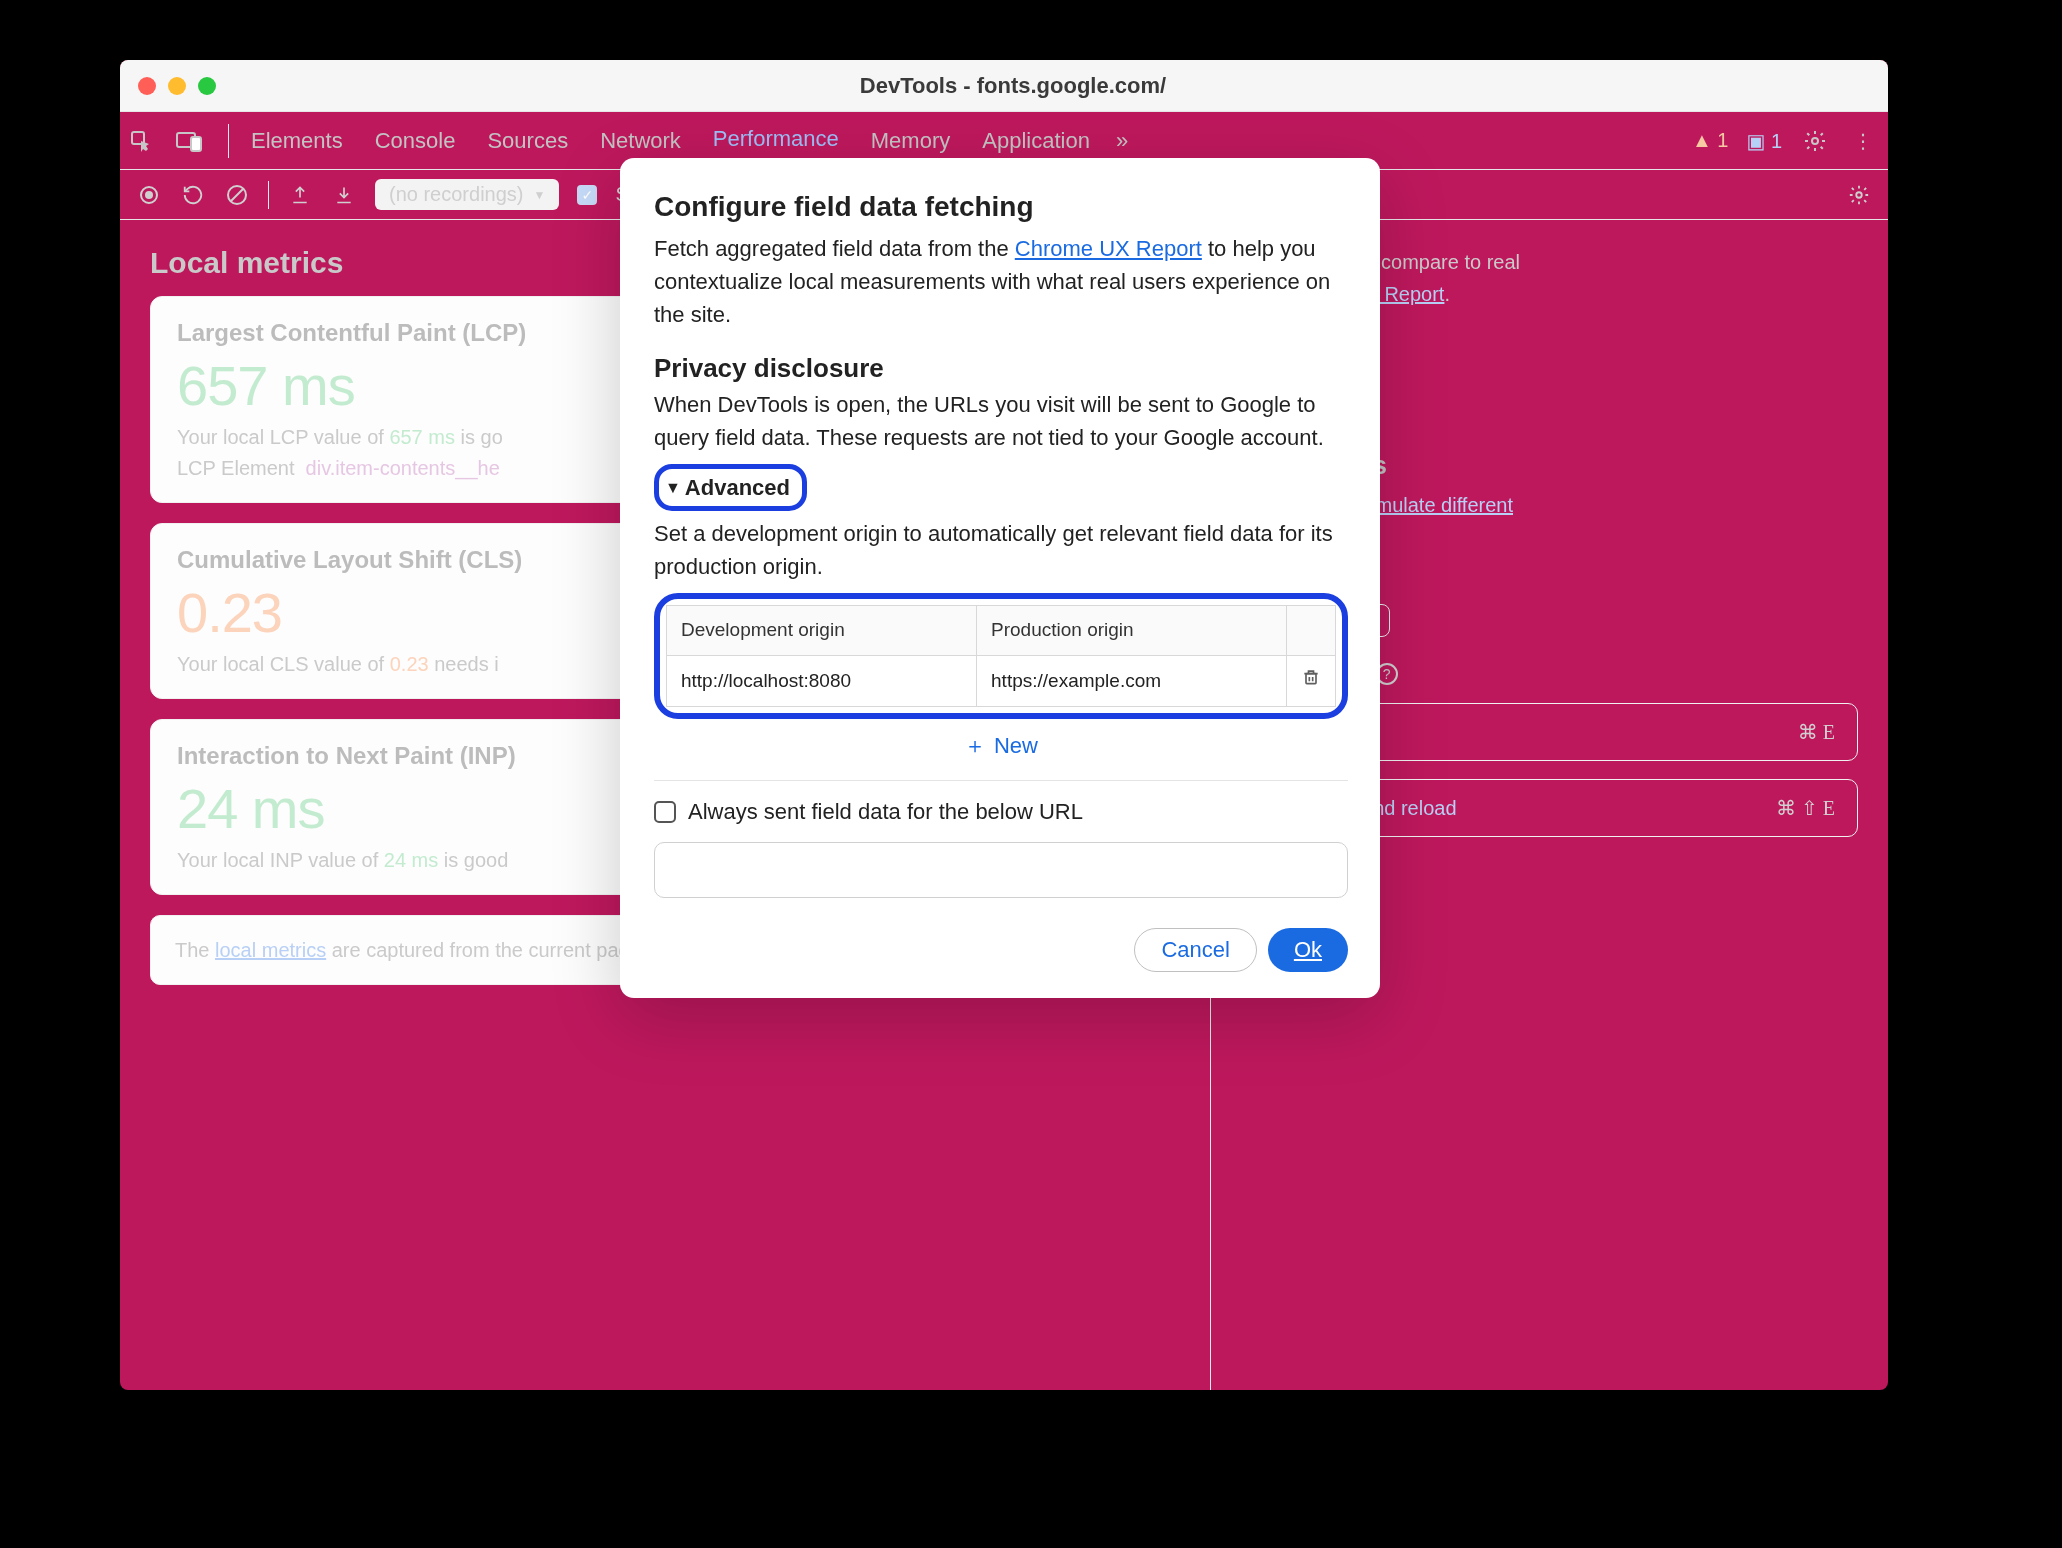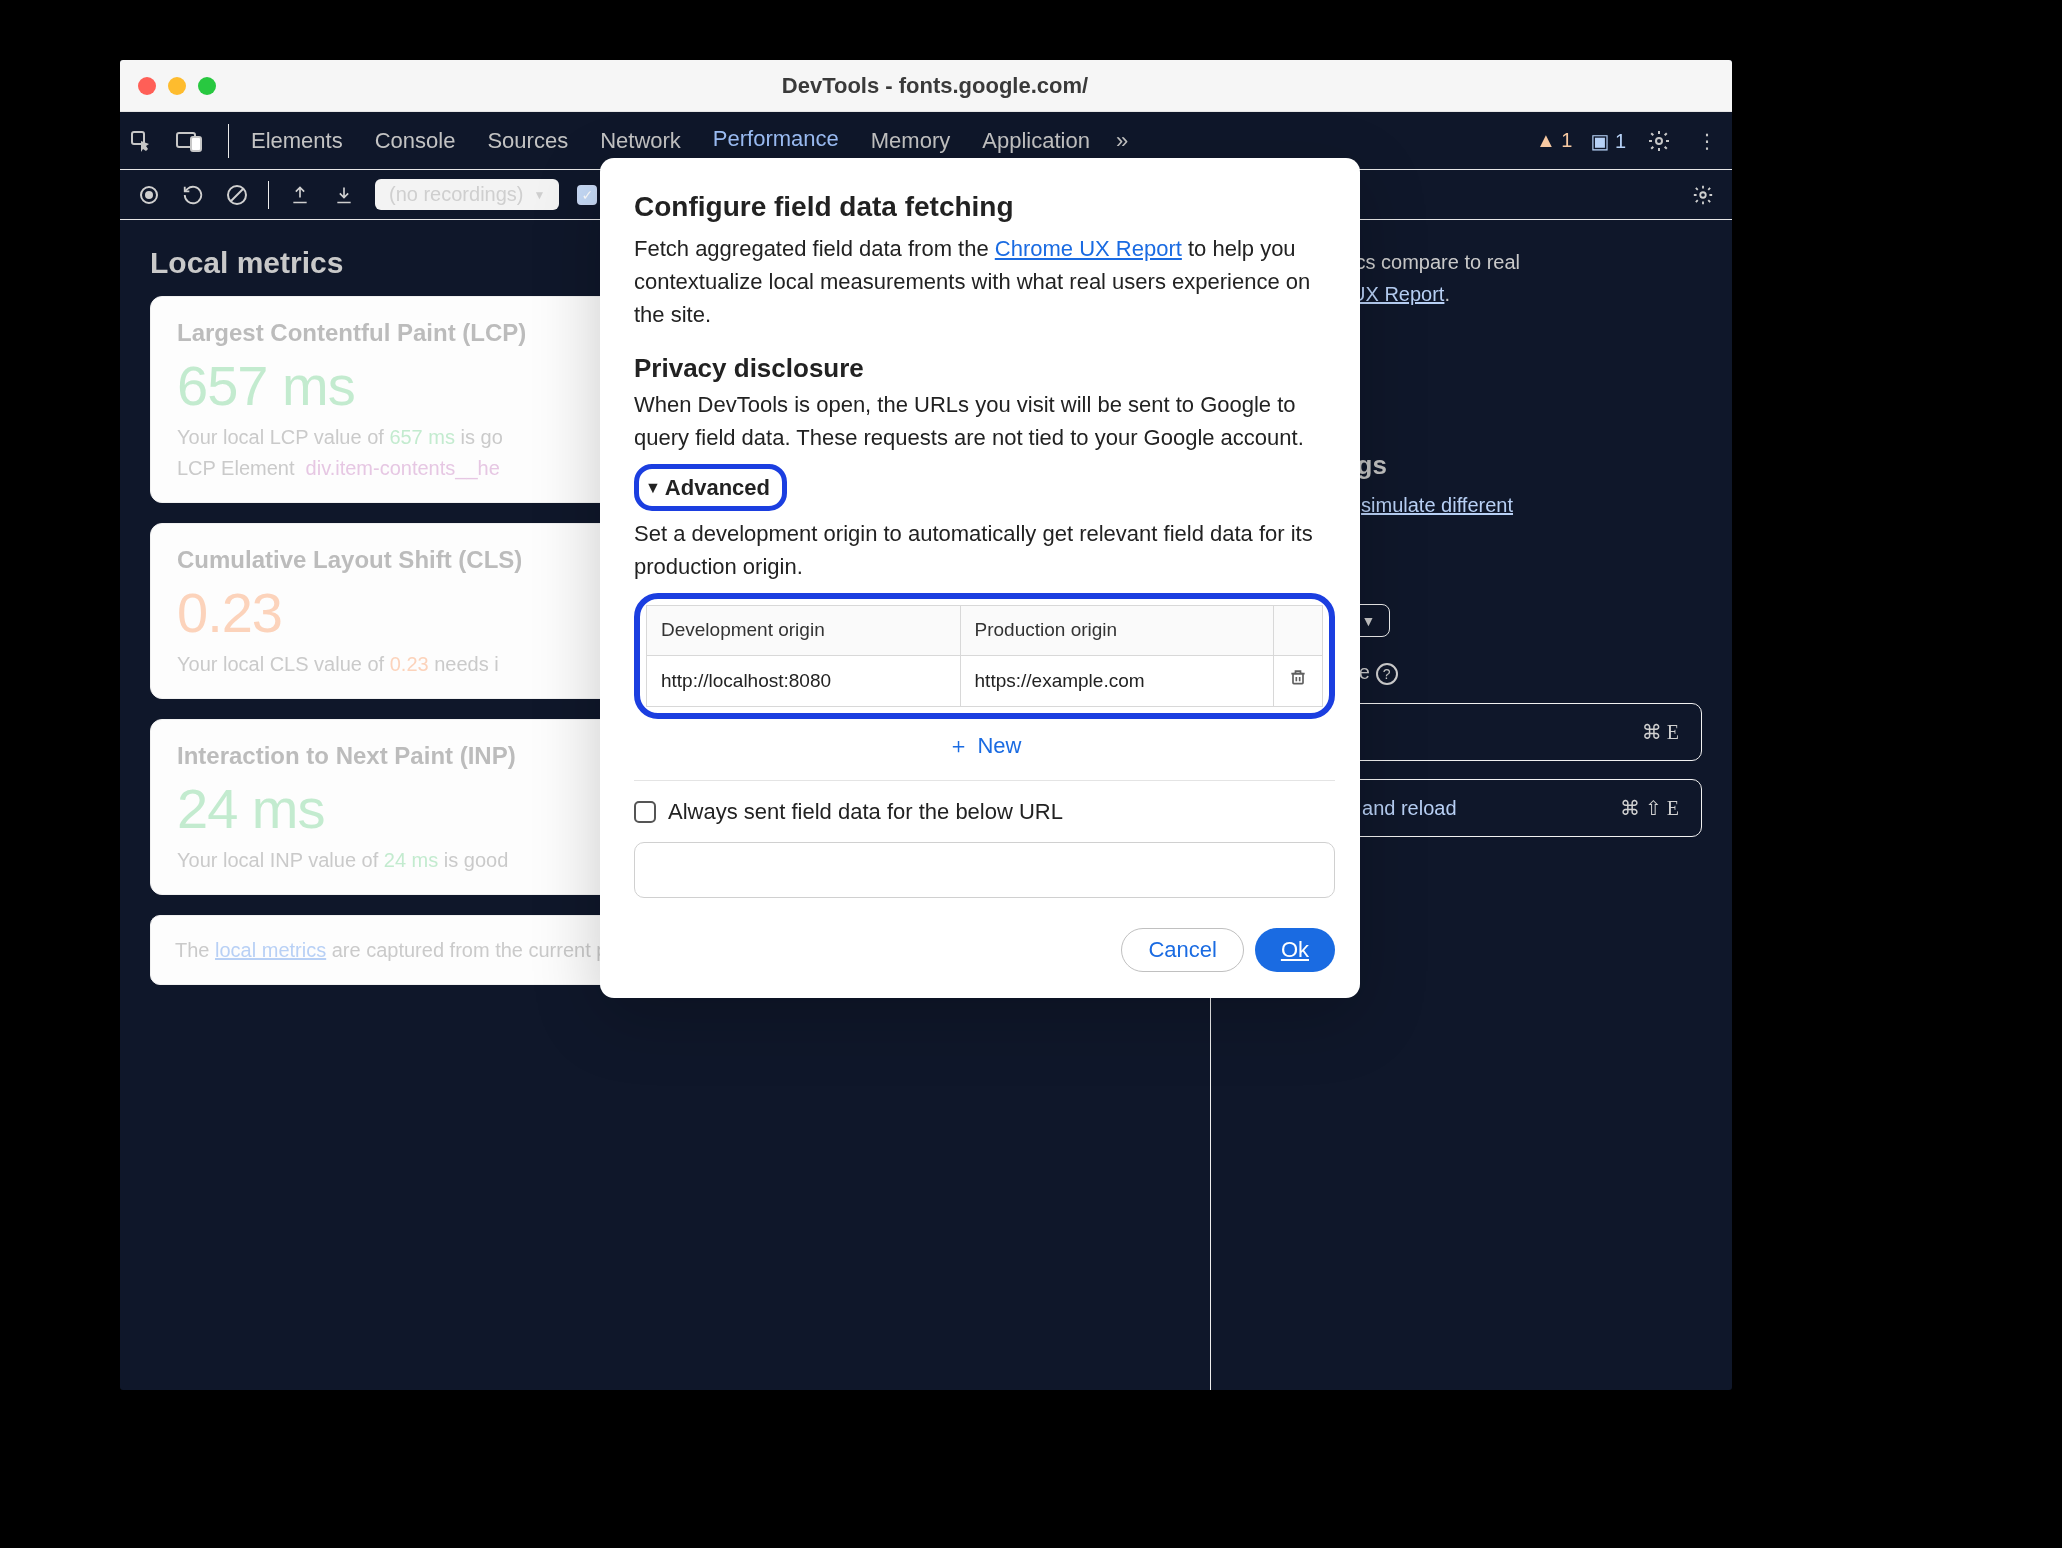--- a/index.html
+++ b/index.html
@@ -8,24 +8,24 @@
     font-family: -apple-system, BlinkMacSystemFont, "Segoe UI", Helvetica, Arial, sans-serif;
     width: 2062px;
     height: 1548px;
     position: relative;
     font-size: 20px;
   }
   .window {
     position: absolute;
     left: 120px;
     top: 60px;
-    width: 1612px;
+    width: 1768px;
     height: 1330px;
-    background: #0f172a;
-    border-radius: 3px;
+    background: #be185d;
+    border-radius: 8px;
     box-shadow: 0 20px 60px rgba(0,0,0,0.5);
     overflow: hidden;
   }
   .titlebar {
     height: 52px;
     display: flex;
     align-items: center;
     padding: 0 18px;
     background: #f6f6f6;
     border-bottom: 1px solid #e6e6e6;
@@ -115,27 +115,27 @@
   .right-section .sel-like { display:inline-flex; align-items:center; gap:12px; border:1px solid #eee; border-radius:8px; padding:4px 14px; color:#cacaca; margin-top:6px; }
   .right-section .sel-like .tri { font-size:14px; color:#cacaca; }
 
   .action-card { border:1px solid #f1f1f1; border-radius:10px; padding:16px 22px; display:flex; align-items:center; justify-content:space-between; margin-top:18px; color:#cacaca; }
   .action-card .circ { color:#b8d0f5; display:inline-flex; align-items:center; gap:8px; }
   .action-card .short { font-family: -apple-system; color:#d0d0d0; }
 
   
   .modal {
     position: absolute;
-    left: 480px;
+    left: 500px;
     top: 98px;
     width: 760px;
     background: #fff;
     border-radius: 14px;
     box-shadow: 0 20px 70px rgba(0,0,0,0.2);
-    padding: 28px 25px 26px 34px;
+    padding: 28px 32px 26px 34px;
     color: #222;
     font-size: 22px;
     line-height: 1.5;
   }
   .modal h3 { font-size: 28px; font-weight: 700; margin-bottom: 4px; }
   .modal .crux-link2 { color: #1a6be2; text-decoration: underline; }
   .modal h4 { font-size: 26px; font-weight: 700; margin-top: 18px; }
   .adv-outline {
     display: inline-flex; align-items: center; gap: 4px;
     border: 5px solid #1b3ee0;

